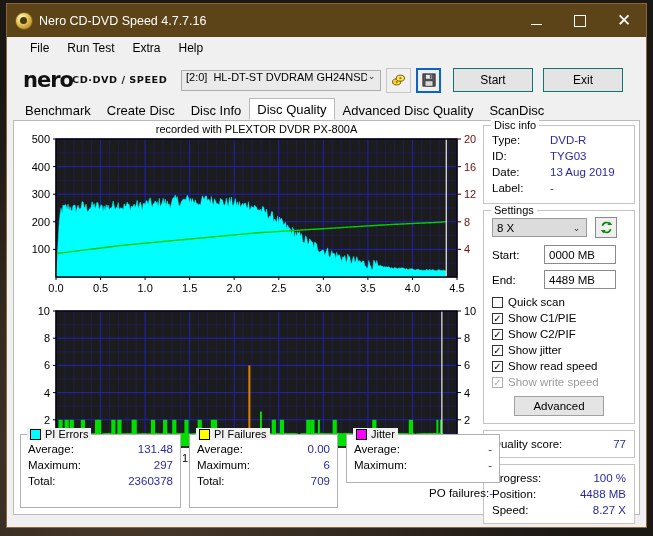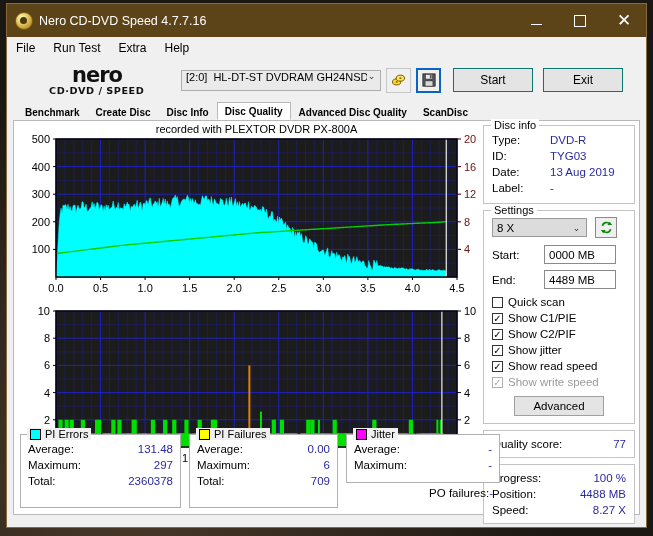--- a/index.html
+++ b/index.html
@@ -34,26 +34,26 @@
   .tb-title{font-size:12.5px;flex:1 1 auto;white-space:nowrap;overflow:hidden;}
   .tb-btns{display:flex;height:33px;flex:0 0 auto;}
   .tb-btn{width:44px;height:33px;display:flex;align-items:center;justify-content:center;
     color:#fff;font-size:14px;line-height:1;}
   .tb-btn.min:after{content:"";display:block;width:11px;height:1px;background:#fff;
     margin-top:8px;}
   .tb-btn.max:after{content:"";display:block;width:10px;height:10px;border:1px solid #fff;}
   .tb-btn.close{font-size:17px;font-weight:300;}
   
   .menubar{height:22px;background:#f0f0f0;display:flex;align-items:center;
-    padding-left:0;flex:0 0 auto;border-bottom:1px solid #f0f0f0;}
+    padding-left:0;flex:0 0 auto;border-bottom:1px solid #f0f0f0;margin-left:14px;}
   .menu-item{font-size:12px;color:#000;padding:2px 9px;}
   
   .toolbar{height:40px;background:#f0f0f0;display:flex;align-items:center;flex:0 0 auto;
     padding:0 6px;}
-  .logo{width:148px;margin-left:10px;margin-right:6px;display:flex;flex-direction:column;
+  .logo{width:148px;margin-left:10px;margin-right:6px;display:flex;flex-direction:row;
     align-items:center;line-height:1;}
   .logo-nero{font-family:"DejaVu Sans", sans-serif;font-weight:bold;font-size:21px;
     letter-spacing:-1px;color:#111;}
   .logo-sub{font-family:"DejaVu Sans", sans-serif;font-weight:bold;font-size:9.5px;
     letter-spacing:.5px;color:#111;transform:scaleX(1.02);}
   .drive-select{
     flex:0 0 auto;width:200px;height:21px;background:#eaeaea;border:1px solid #adadad;
     display:flex;align-items:flex-start;font-size:11px;color:#000;padding:0 4px;
     box-sizing:border-box;margin-left:4px;}
   .drive-select .dv-id{margin-right:6px;}
@@ -64,22 +64,22 @@
     box-sizing:border-box;}
   .tb-icobtn.sel{border:2px solid #0a64c8;}
   .btn{height:24px;background:#e4e4e4;border:1px solid #0f766e;font-size:12px;
     display:flex;align-items:center;justify-content:center;color:#000;box-sizing:border-box;}
   .btn.start{width:80px;margin-left:12px;}
   .btn.exit{width:80px;margin-left:10px;}
   
   .content{flex:1 1 auto;position:relative;background:#f0f0f0;padding:0 6px 6px 6px;
     box-sizing:border-box;}
   .tabs{display:flex;align-items:flex-end;height:20px;margin-left:4px;}
-  .tab{font-size:10px;padding:3px 7px 2px 7px;background:#f0f0f0;color:#000;
-    border:1px solid transparent;border-bottom:none;font-weight:bold;}
+  .tab{font-size:13px;padding:3px 7px 2px 7px;background:#f0f0f0;color:#000;
+    border:1px solid transparent;border-bottom:none;}
   .tab.active{background:#ffffff;border:1px solid #b9b9b9;border-bottom:1px solid #fff;
     position:relative;top:0px;}
   .panelwrap{position:relative;height:395px;border:1px solid #b9b9b9;background:#fff;
     box-sizing:border-box;}
   
   .graphs{position:absolute;left:0;top:0;width:485px;height:100%;}
   .chart-title{position:absolute;left:0;right:0;top:2px;text-align:center;font-size:11px;
     color:#000;}
   svg.chart{display:block;}
   

